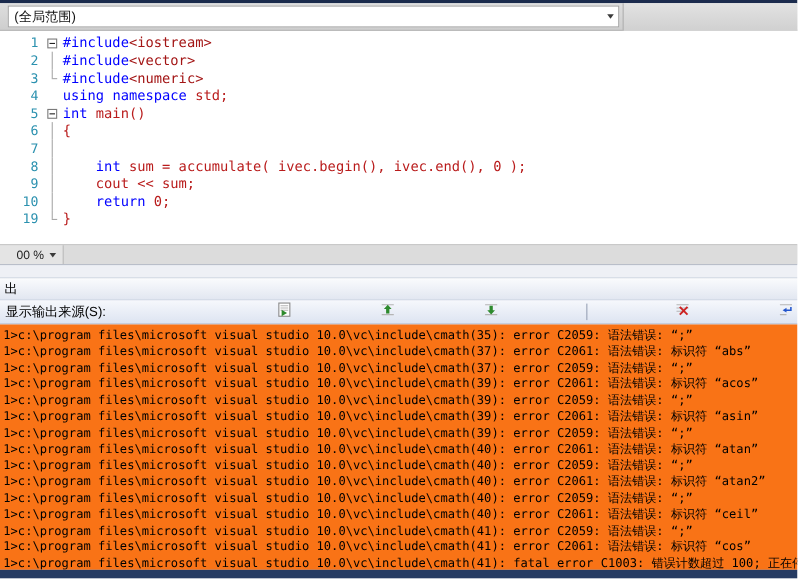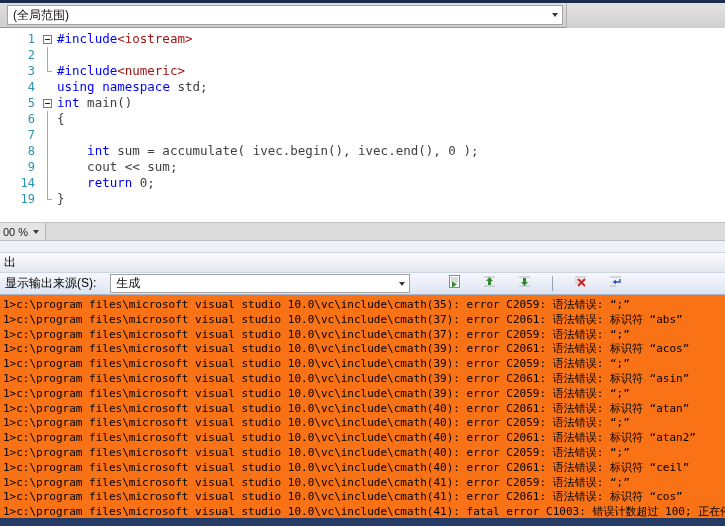--- a/index.html
+++ b/index.html
@@ -22,35 +22,35 @@
     font-family:"DejaVu Sans Mono","Liberation Mono",monospace;font-size:12.5px;padding-top:3px;box-sizing:border-box;}
   .code-row{display:flex;height:16px;line-height:16px;white-space:pre;}
   .ln{width:40px;flex:0 0 auto;text-align:right;padding-right:5px;color:#2b91af;box-sizing:border-box;font-size:12px;}
   .fold{width:14px;flex:0 0 auto;position:relative;display:flex;align-items:center;justify-content:center;}
   .fold.vline{background:linear-gradient(#a8a8a8,#a8a8a8) 6.5px 0/1px 100% no-repeat;}
   .fold.vend{background:linear-gradient(#a8a8a8,#a8a8a8) 6.5px 0/1px 8px no-repeat,
              linear-gradient(#a8a8a8,#a8a8a8) 6.5px 8px/5px 1px no-repeat;}
   .foldbox{width:9px;height:9px;border:1px solid #7a7a7a;background:#fff;box-sizing:border-box;position:relative;}
   .foldbox::after{content:"";position:absolute;left:1px;right:1px;top:3px;height:1px;background:#222;}
   .code{padding-left:3px;}
-  .tk-kw{color:#0000ff;}.tk-str{color:#a31515;}.tk-pl{color:#404040;}
+  .tk-kw{color:#0000ff;}.tk-str{color:#a31515;}.tk-pl{color:#b91c1c;}
 
   .zoomrow{height:18px;flex:0 0 auto;background:#dcdcdc;border-top:1px solid #c2c2c2;display:flex;align-items:stretch;box-sizing:border-box;}
-  .zoomctl{display:flex;align-items:center;gap:5px;padding:0 6px 0 3px;font-size:11px;color:#222;
+  .zoomctl{display:flex;align-items:center;gap:5px;padding:0 6px 0 15px;font-size:11px;color:#222;
     border-right:1px solid #b3b3b3;background:#e4e4e4;}
   .hscroll{flex:1;background:#dcdcdc;}
 
   .dockgap{height:12px;flex:0 0 auto;background:#eef0f5;border-top:1px solid #b9bec9;box-sizing:border-box;}
 
   .outtitle{height:20px;flex:0 0 auto;display:flex;align-items:center;padding-left:4px;
     font-size:12px;color:#000;background:linear-gradient(#fafbfd,#e2e7f1);border-top:1px solid #cfd6e2;box-sizing:border-box;}
 
   .outtoolbar{height:23px;flex:0 0 auto;background:linear-gradient(#f6f8fc,#dde4f1);
     border-top:1px solid #cdd5e3;border-bottom:1px solid #aab4c8;display:flex;align-items:center;
-    padding-left:5px;gap:14px;box-sizing:border-box;}
+    padding-left:5px;gap:4px;box-sizing:border-box;justify-content:space-between;}
   .outlabel{font-size:12px;color:#000;white-space:nowrap;}
   .source-combo{width:300px;height:19px;}
   .tbtn{width:21px;height:19px;display:flex;align-items:center;justify-content:center;border:1px solid transparent;box-sizing:border-box;}
   .tsep{width:1px;height:15px;background:#98a2b6;margin:0 3px;flex:0 0 auto;}
 
   .outbody{flex:1;background:#f97316;overflow:hidden;
     font-family:"DejaVu Sans Mono","Liberation Mono",monospace;font-size:11px;color:#000;
     padding:3px 0 0 3px;box-sizing:border-box;}
   .outrow{height:14.8px;line-height:14.8px;white-space:pre;}
 
@@ -69,55 +69,49 @@
       <span class="arrow">
           <span class="tri"></span>
         </span>
     </div>
     <div class="nav-rest"></div>
   </div>
 
   <div class="editor">
     <div>
         <div class="code-row"><span class="ln">1</span><span class="fold"><span class="foldbox"></span></span><span class="code"><span class="tk-kw">#include</span><span class="tk-str">&lt;iostream&gt;</span></span></div>
-        <div class="code-row"><span class="ln">2</span><span class="fold vline"></span></div>
+        <div class="code-row"><span class="ln">2</span><span class="fold vline"></span><span class="code"><span class="tk-kw">#include</span><span class="tk-str">&lt;vector&gt;</span></span></div>
         <div class="code-row"><span class="ln">3</span><span class="fold vend"></span><span class="code"><span class="tk-kw">#include</span><span class="tk-str">&lt;numeric&gt;</span></span></div>
         <div class="code-row"><span class="ln">4</span><span class="fold"></span><span class="code"><span class="tk-kw">using</span><span class="tk-pl"> </span><span class="tk-kw">namespace</span><span class="tk-pl"> std;</span></span></div>
         <div class="code-row"><span class="ln">5</span><span class="fold"><span class="foldbox"></span></span><span class="code"><span class="tk-kw">int</span><span class="tk-pl"> main()</span></span></div>
         <div class="code-row"><span class="ln">6</span><span class="fold vline"></span><span class="code"><span class="tk-pl">{</span></span></div>
         <div class="code-row"><span class="ln">7</span><span class="fold vline"></span></div>
         <div class="code-row"><span class="ln">8</span><span class="fold vline"></span><span class="code"><span class="tk-pl">    </span><span class="tk-kw">int</span><span class="tk-pl"> sum = accumulate( ivec.begin(), ivec.end(), 0 );</span></span></div>
         <div class="code-row"><span class="ln">9</span><span class="fold vline"></span><span class="code"><span class="tk-pl">    cout &lt;&lt; sum;</span></span></div>
-        <div class="code-row"><span class="ln">14</span><span class="fold vline"></span><span class="code"><span class="tk-pl">    </span><span class="tk-kw">return</span><span class="tk-pl"> 0;</span></span></div>
+        <div class="code-row"><span class="ln">10</span><span class="fold vline"></span><span class="code"><span class="tk-pl">    </span><span class="tk-kw">return</span><span class="tk-pl"> 0;</span></span></div>
         <div class="code-row"><span class="ln">19</span><span class="fold vend"></span><span class="code"><span class="tk-pl">}</span></span></div>
       </div>
   </div>
 
   <div class="zoomrow">
     <div class="zoomctl">
       <span>00 %</span>
       <span class="tri"></span>
     </div>
     <div class="hscroll"></div>
   </div>
 
   <div class="dockgap"></div>
 
   <div class="outtitle">
     <span>出</span>
   </div>
 
   <div class="outtoolbar">
     <span class="outlabel">显示输出来源(S):</span>
-    <div class="combo source-combo">
-      <span class="ctext">生成</span>
-      <span class="arrow">
-          <span class="tri"></span>
-        </span>
-    </div>
     <span style="width:6px"></span>
     <div class="tbtn">
       <span>
         <svg width="15" height="15">
             <rect x="2.5" y="1.5" width="10" height="12" fill="#fff" stroke="#8a8a8a"></rect>
             <line x1="4" y1="4" x2="11" y2="4" stroke="#b5b5b5"></line>
             <line x1="4" y1="6" x2="11" y2="6" stroke="#b5b5b5"></line>
             <line x1="4" y1="8" x2="11" y2="8" stroke="#b5b5b5"></line>
             <path d="M5 7.5 L10 10.5 L5 13.5 Z" fill="#2d8a2d"></path>
           </svg>

